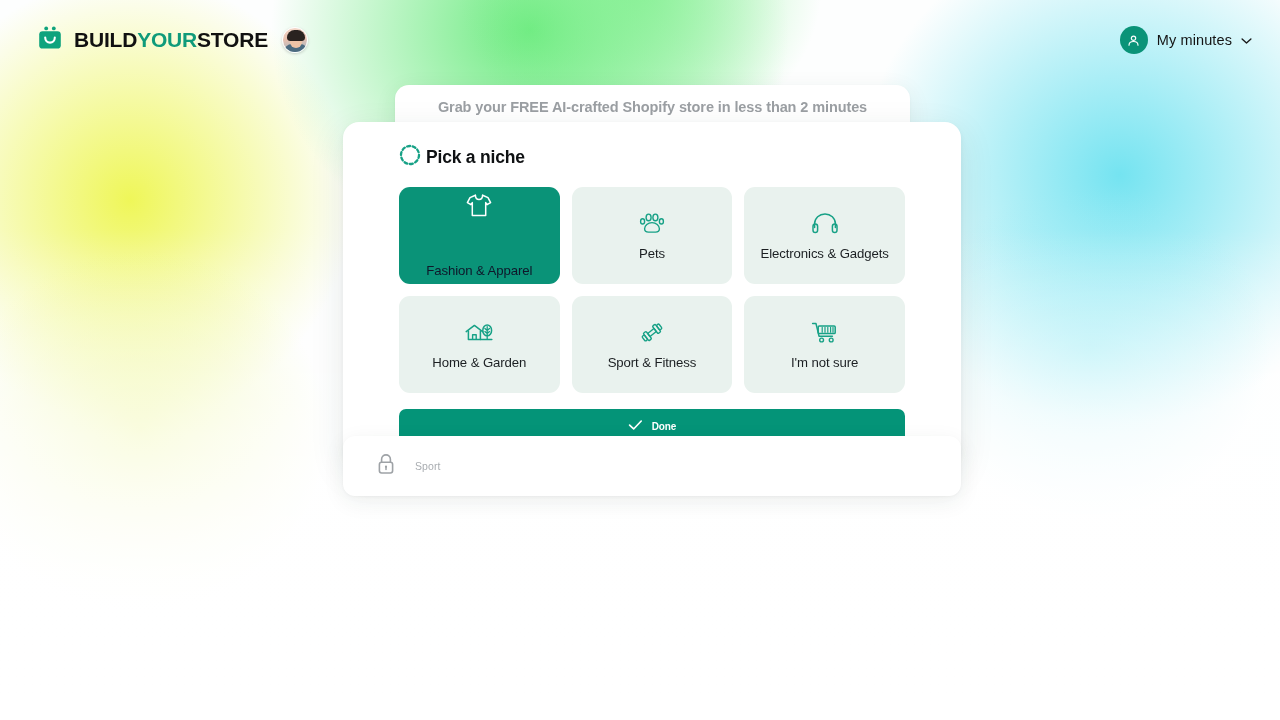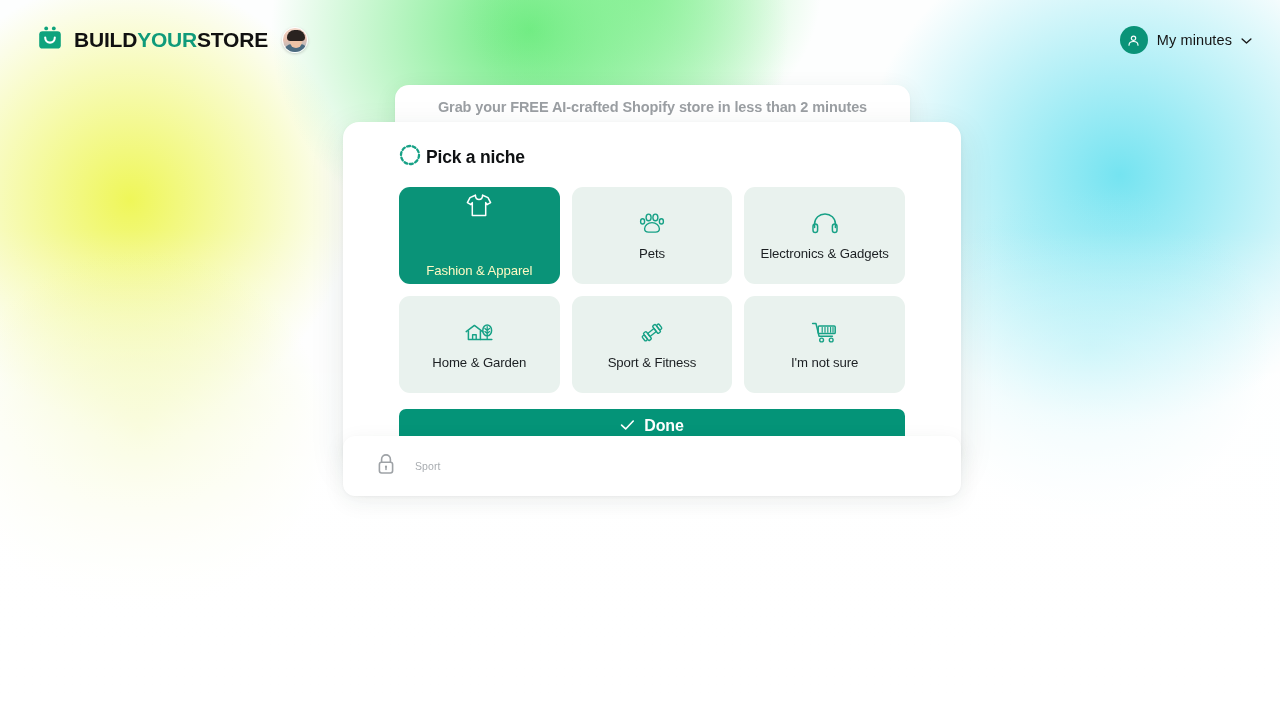--- a/index.html
+++ b/index.html
@@ -218,33 +218,33 @@
     text-align: center;
   }
   .niche-tile.selected { background: #0a9378; }
   .niche-label {
     font-size: 13.2px;
     font-weight: 500;
     color: #1b1f22;
     line-height: 1.28;
     letter-spacing: -0.1px;
   }
-  .niche-tile.selected .niche-label { color: #fef9c3; margin-top: 36px; }
+  .niche-tile.selected .niche-label { color: #0f172a; margin-top: 36px; }
   .niche-icon { display: flex; align-items: center; justify-content: center; height: 30px; }
 
   .done-btn {
     margin-top: 16px;
     width: 100%;
     height: 34px;
     border: none;
     border-radius: 7px;
     background: #049478;
     color: #ffffff;
     font-family: "Liberation Sans", sans-serif;
-    font-size: 16px;
+    font-size: 10px;
     font-weight: 600;
     letter-spacing: -0.1px;
     display: flex;
     align-items: center;
     justify-content: center;
     gap: 9px;
     cursor: pointer;
   }
 
   .card-next {

